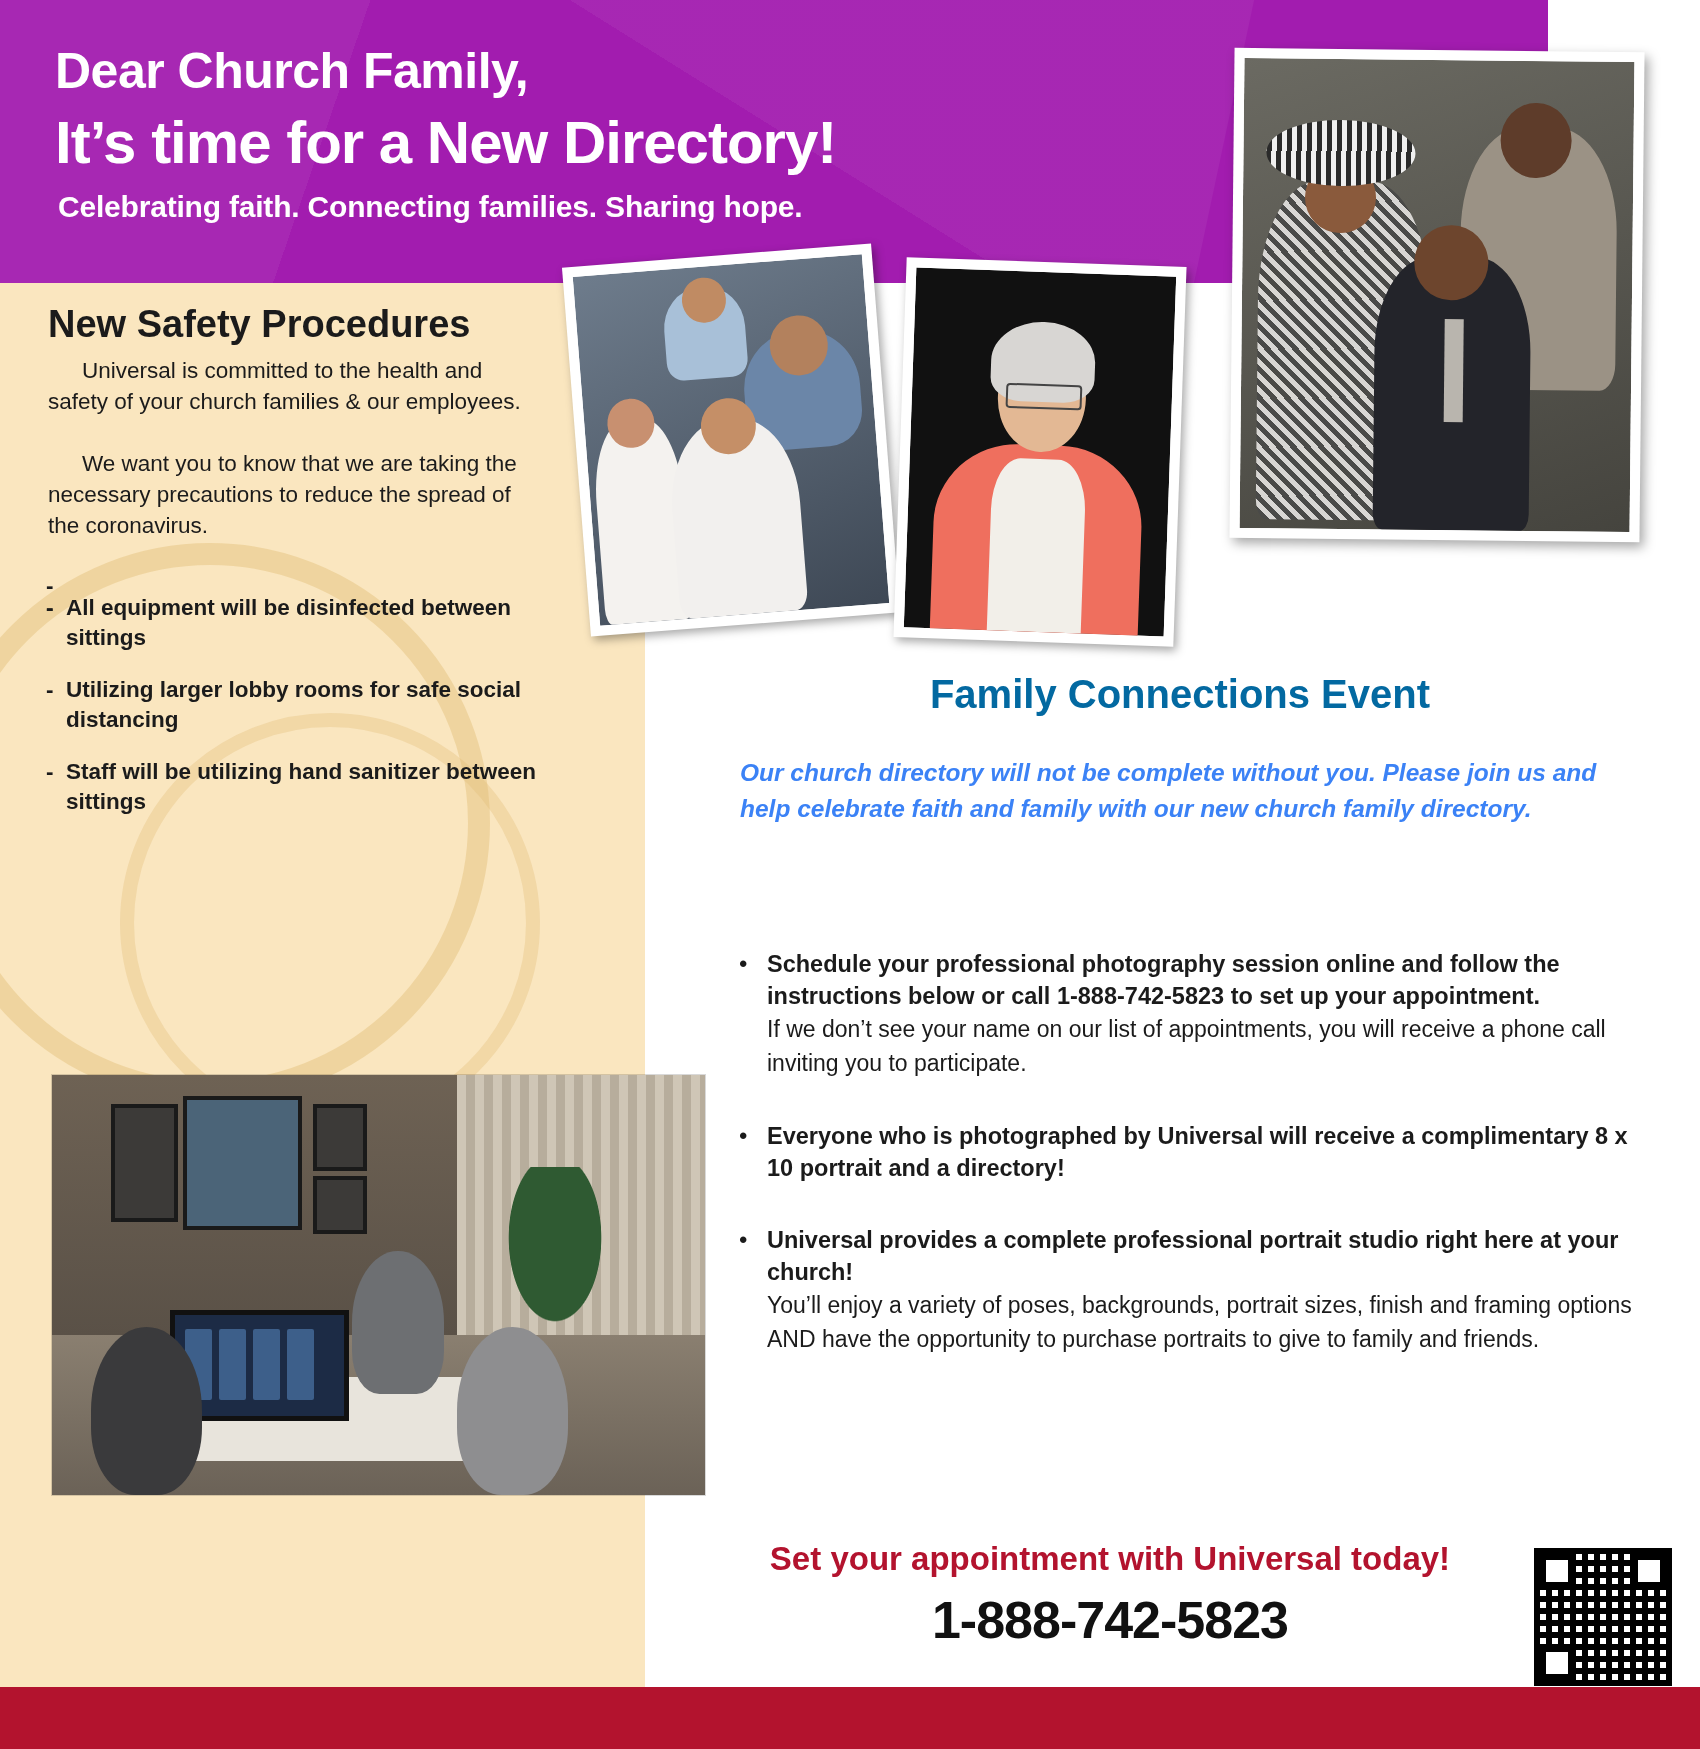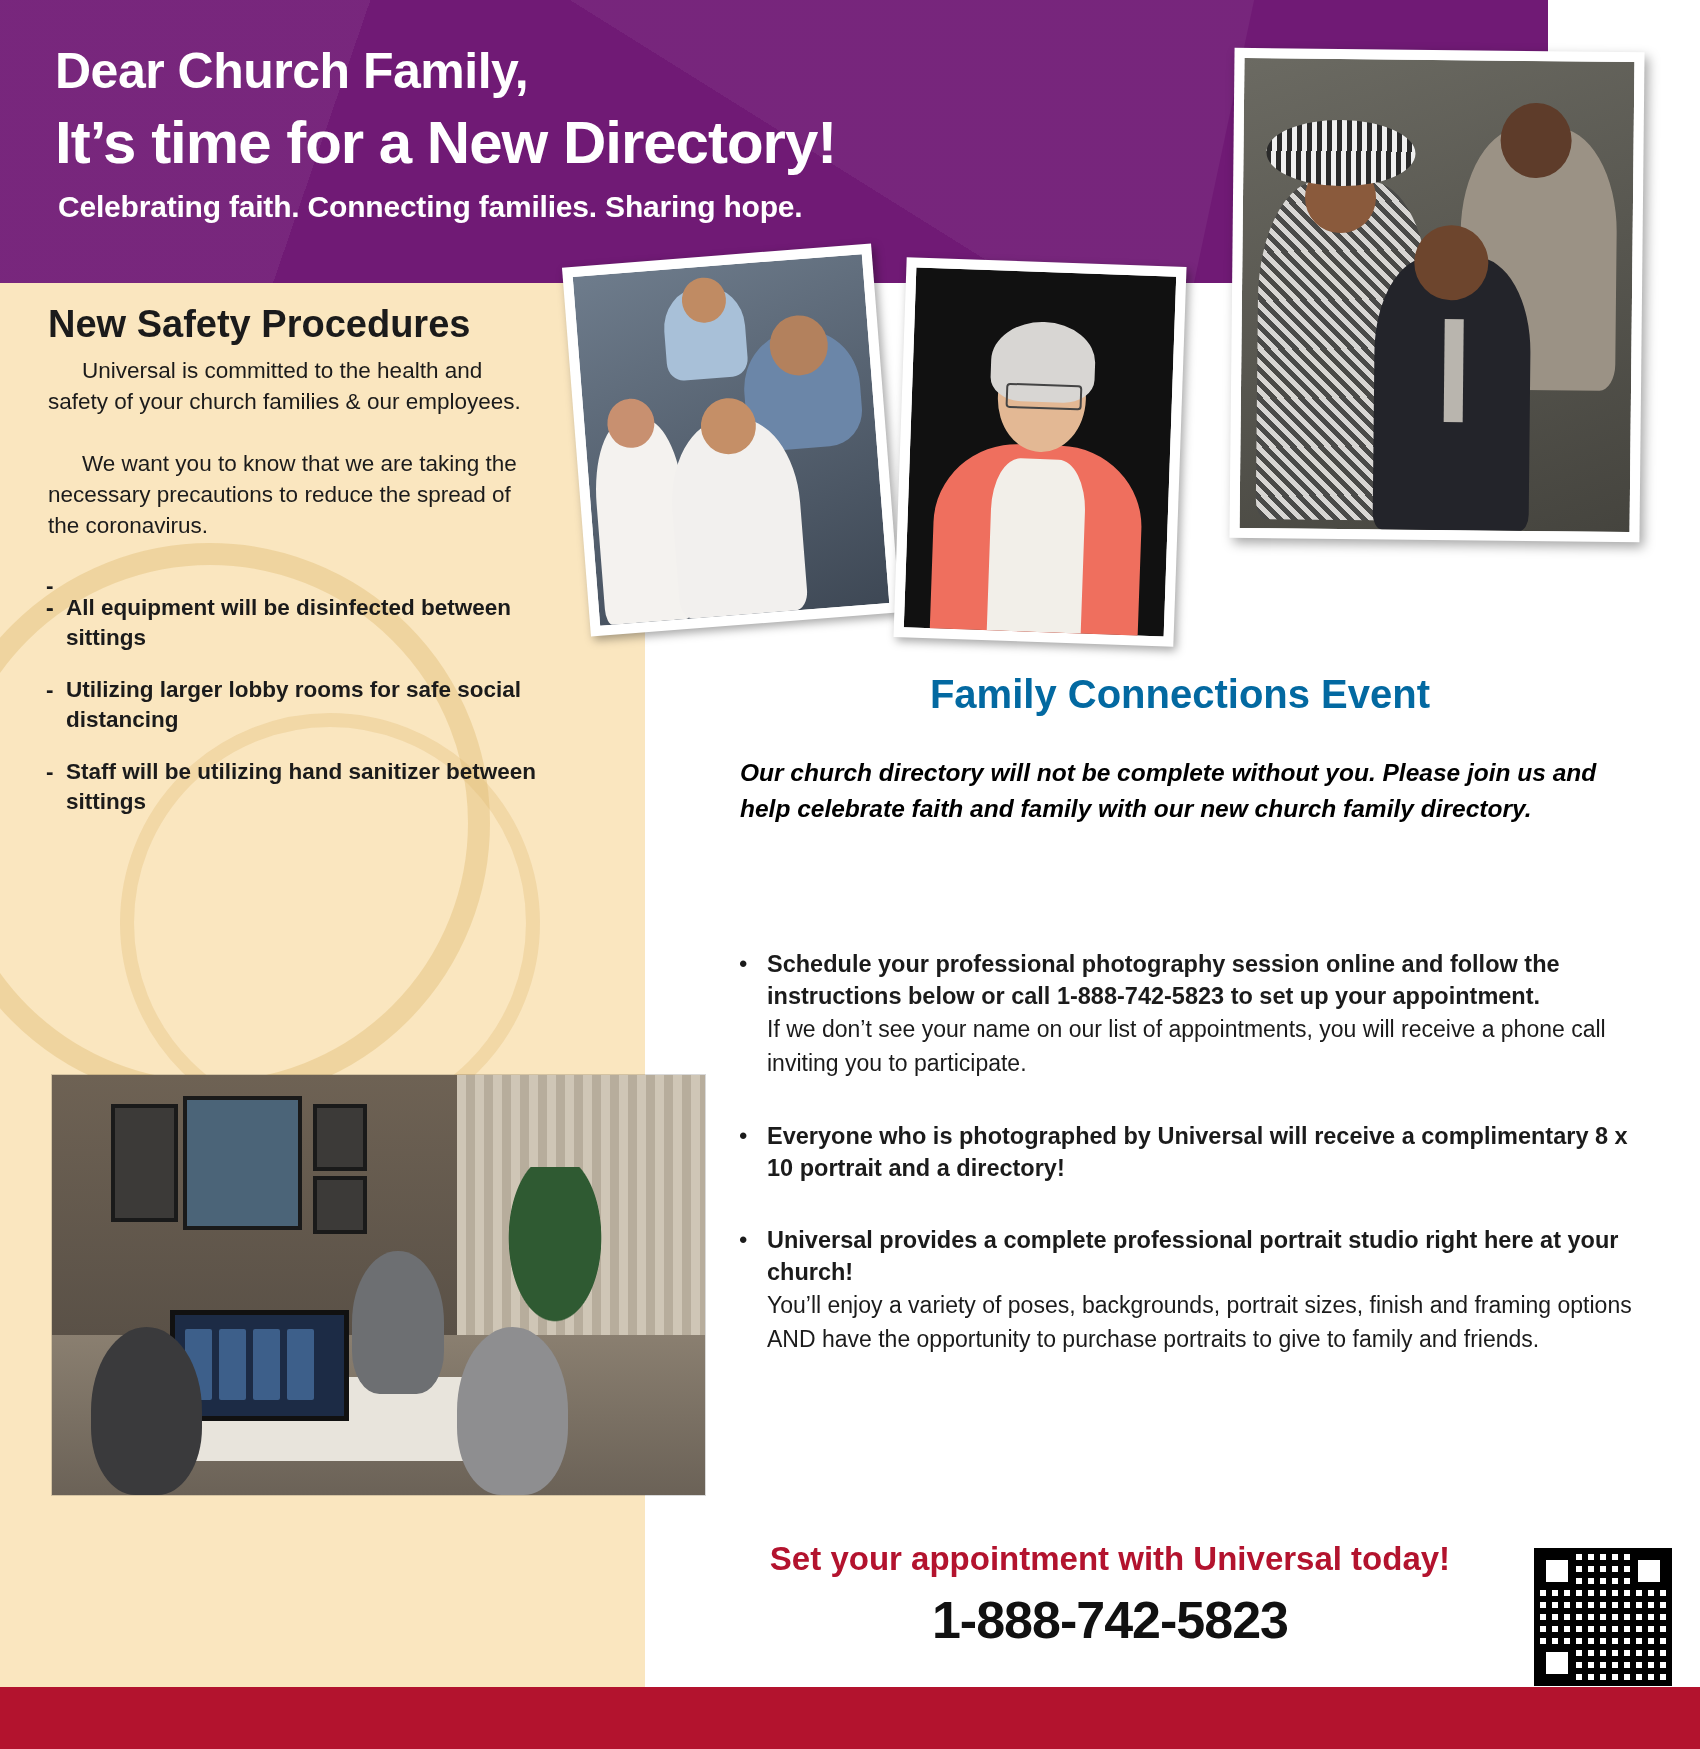--- a/index.html
+++ b/index.html
@@ -17,21 +17,21 @@
     overflow: hidden;
     background: #ffffff;
   }
 
   
   .header {
     position: absolute;
     left: 0; top: 0;
     width: 1548px;
     height: 283px;
-    background: #701a75;
+    background: #a21caf;
     overflow: hidden;
   }
   .header::before {
     content: "";
     position: absolute;
     left: -100px; top: -120px;
     width: 900px; height: 700px;
     background: linear-gradient(115deg, rgba(255,255,255,0.055) 0 45%, rgba(0,0,0,0) 45%);
     transform: rotate(-6deg);
   }
@@ -277,21 +277,21 @@
     color: #0369a1;
   }
   .fce-intro {
     position: absolute;
     left: 740px; top: 755px;
     width: 890px;
     font-size: 24.5px;
     font-style: italic;
     font-weight: bold;
     line-height: 36px;
-    color: #000000;
+    color: #3b82f6;
   }
   .rb-list {
     position: absolute;
     left: 735px; top: 908px;
     width: 925px;
   }
   .rb-item {
     position: relative;
     padding-left: 32px;
     margin-bottom: 30px;

